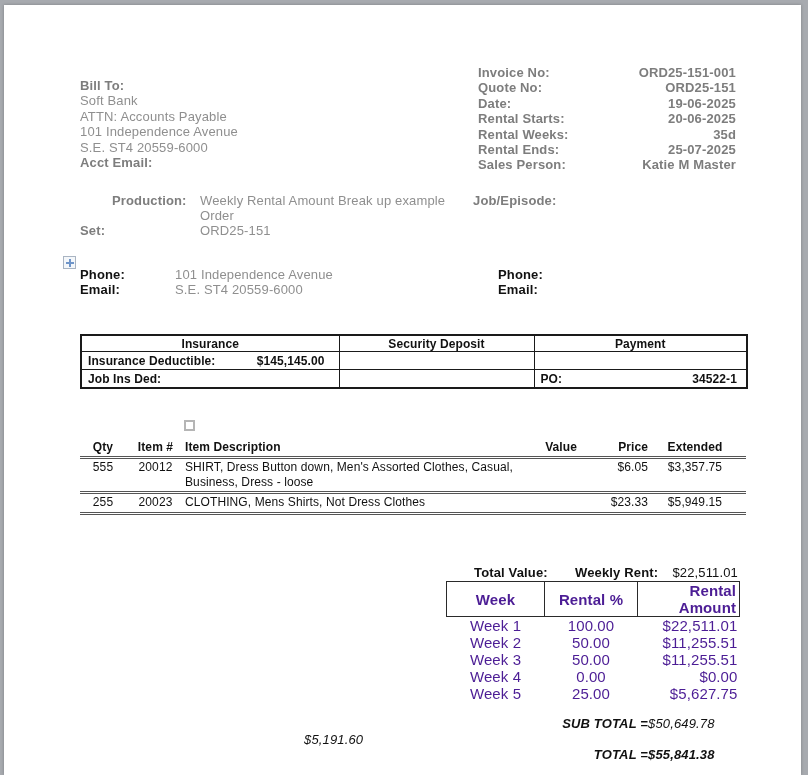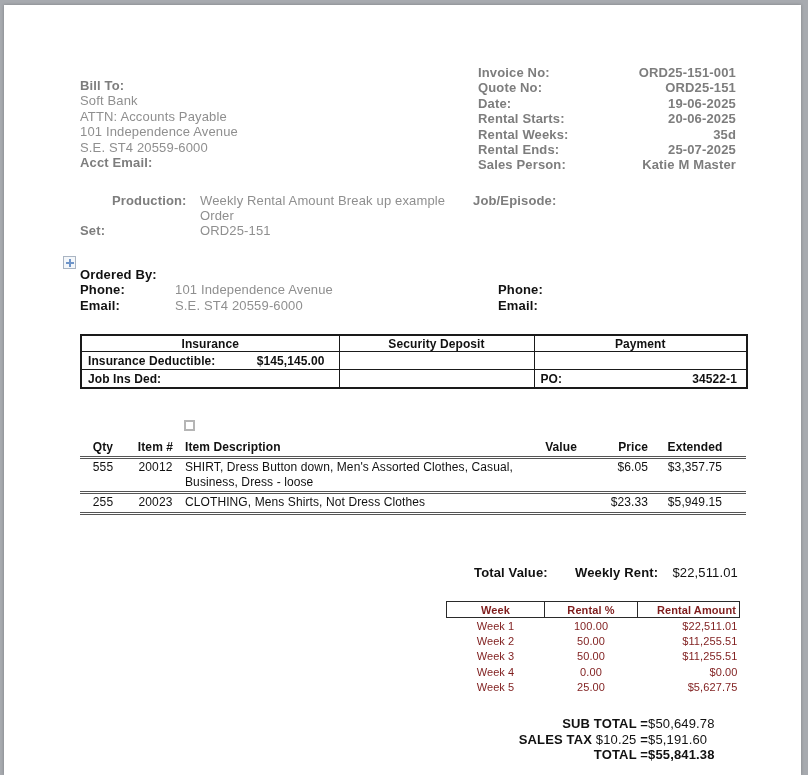--- a/index.html
+++ b/index.html
@@ -56,29 +56,29 @@
   .col-val{text-align:right;}
   .col-price{text-align:right;padding-right:2px !important;}
   .col-ext{text-align:center;padding-right:6px !important;}
 
   
   .sum-label{left:450px;top:560px;margin-left:20px;}
   .wr-label{left:571px;top:560px;}
   .wr-value{right:63px;top:560px;}
 
   
-  .week-table{left:442px;top:596px;width:293px;font-size:11px;color:#7f1d1d;letter-spacing:.1px;}
+  .week-table{left:442px;top:576px;width:293px;font-size:15px;color:#4c1d95;letter-spacing:.1px;}
   .week-table th{border:1px solid #2a2a2a;font-weight:bold;height:15px;text-align:center;padding:0;}
   .week-table th.ra{text-align:right;padding-right:3px;}
   .week-table td{height:15.4px;padding:0;text-align:center;}
   .week-table td.ra{text-align:right;padding-right:2px;}
 
   
   .totals{left:300px;top:711px;width:436px;color:#111;}
-  .t-row{display:flex;height:15.5px;}
+  .t-row{display:flex;height:15.5px;font-style:italic;}
   .t-label{width:344px;text-align:right;white-space:nowrap;}
   .t-value{width:92px;text-align:left;}
 </style>
 </head>
 <body>
 
 <div class="stage">
   <div class="page">
 
     <div class="abs bill-to t12">
@@ -126,21 +126,20 @@
     <span class="abs t12 gb" style="left:469px;top:188px;">Job/Episode:</span>
     <span class="abs t12 gb" style="left:76px;top:218px;">Set:</span>
     <span class="abs t12 gr" style="left:196px;top:218px;">ORD25-151</span>
 
     <div class="abs handle">
       <span class="hbar v"></span>
       <span class="hbar h"></span>
     </div>
 
     <div class="abs ob t12">
-      <div class="ob-row"><span class="bk b">Ordered By:</span></div>
       <div class="ob-row">
         <span class="bk b">Phone:</span>
         <span class="ob-val gr">101 Independence Avenue</span>
         <span class="ob-right bk b">Phone:</span>
       </div>
       <div class="ob-row">
         <span class="bk b">Email:</span>
         <span class="ob-val gr">S.E. ST4 20559-6000</span>
         <span class="ob-right bk b">Email:</span>
       </div>
@@ -268,21 +267,20 @@
           </tr>
     </tbody>
       </table>
 
     <div class="abs totals t12">
       <div class="t-row">
         <span class="t-label b">SUB TOTAL =</span>
         <span class="t-value">$50,649.78</span>
       </div>
       <div class="t-row">
-        <span class="t-label"><span class="b">SALES TAX</span>&nbsp;<span>$10.25</span>&nbsp;<span class="b">=</span></span>
         <span class="t-value">$5,191.60</span>
       </div>
       <div class="t-row">
         <span class="t-label b">TOTAL =</span>
         <span class="t-value b">$55,841.38</span>
       </div>
     </div>
 
   </div>
 </div>

